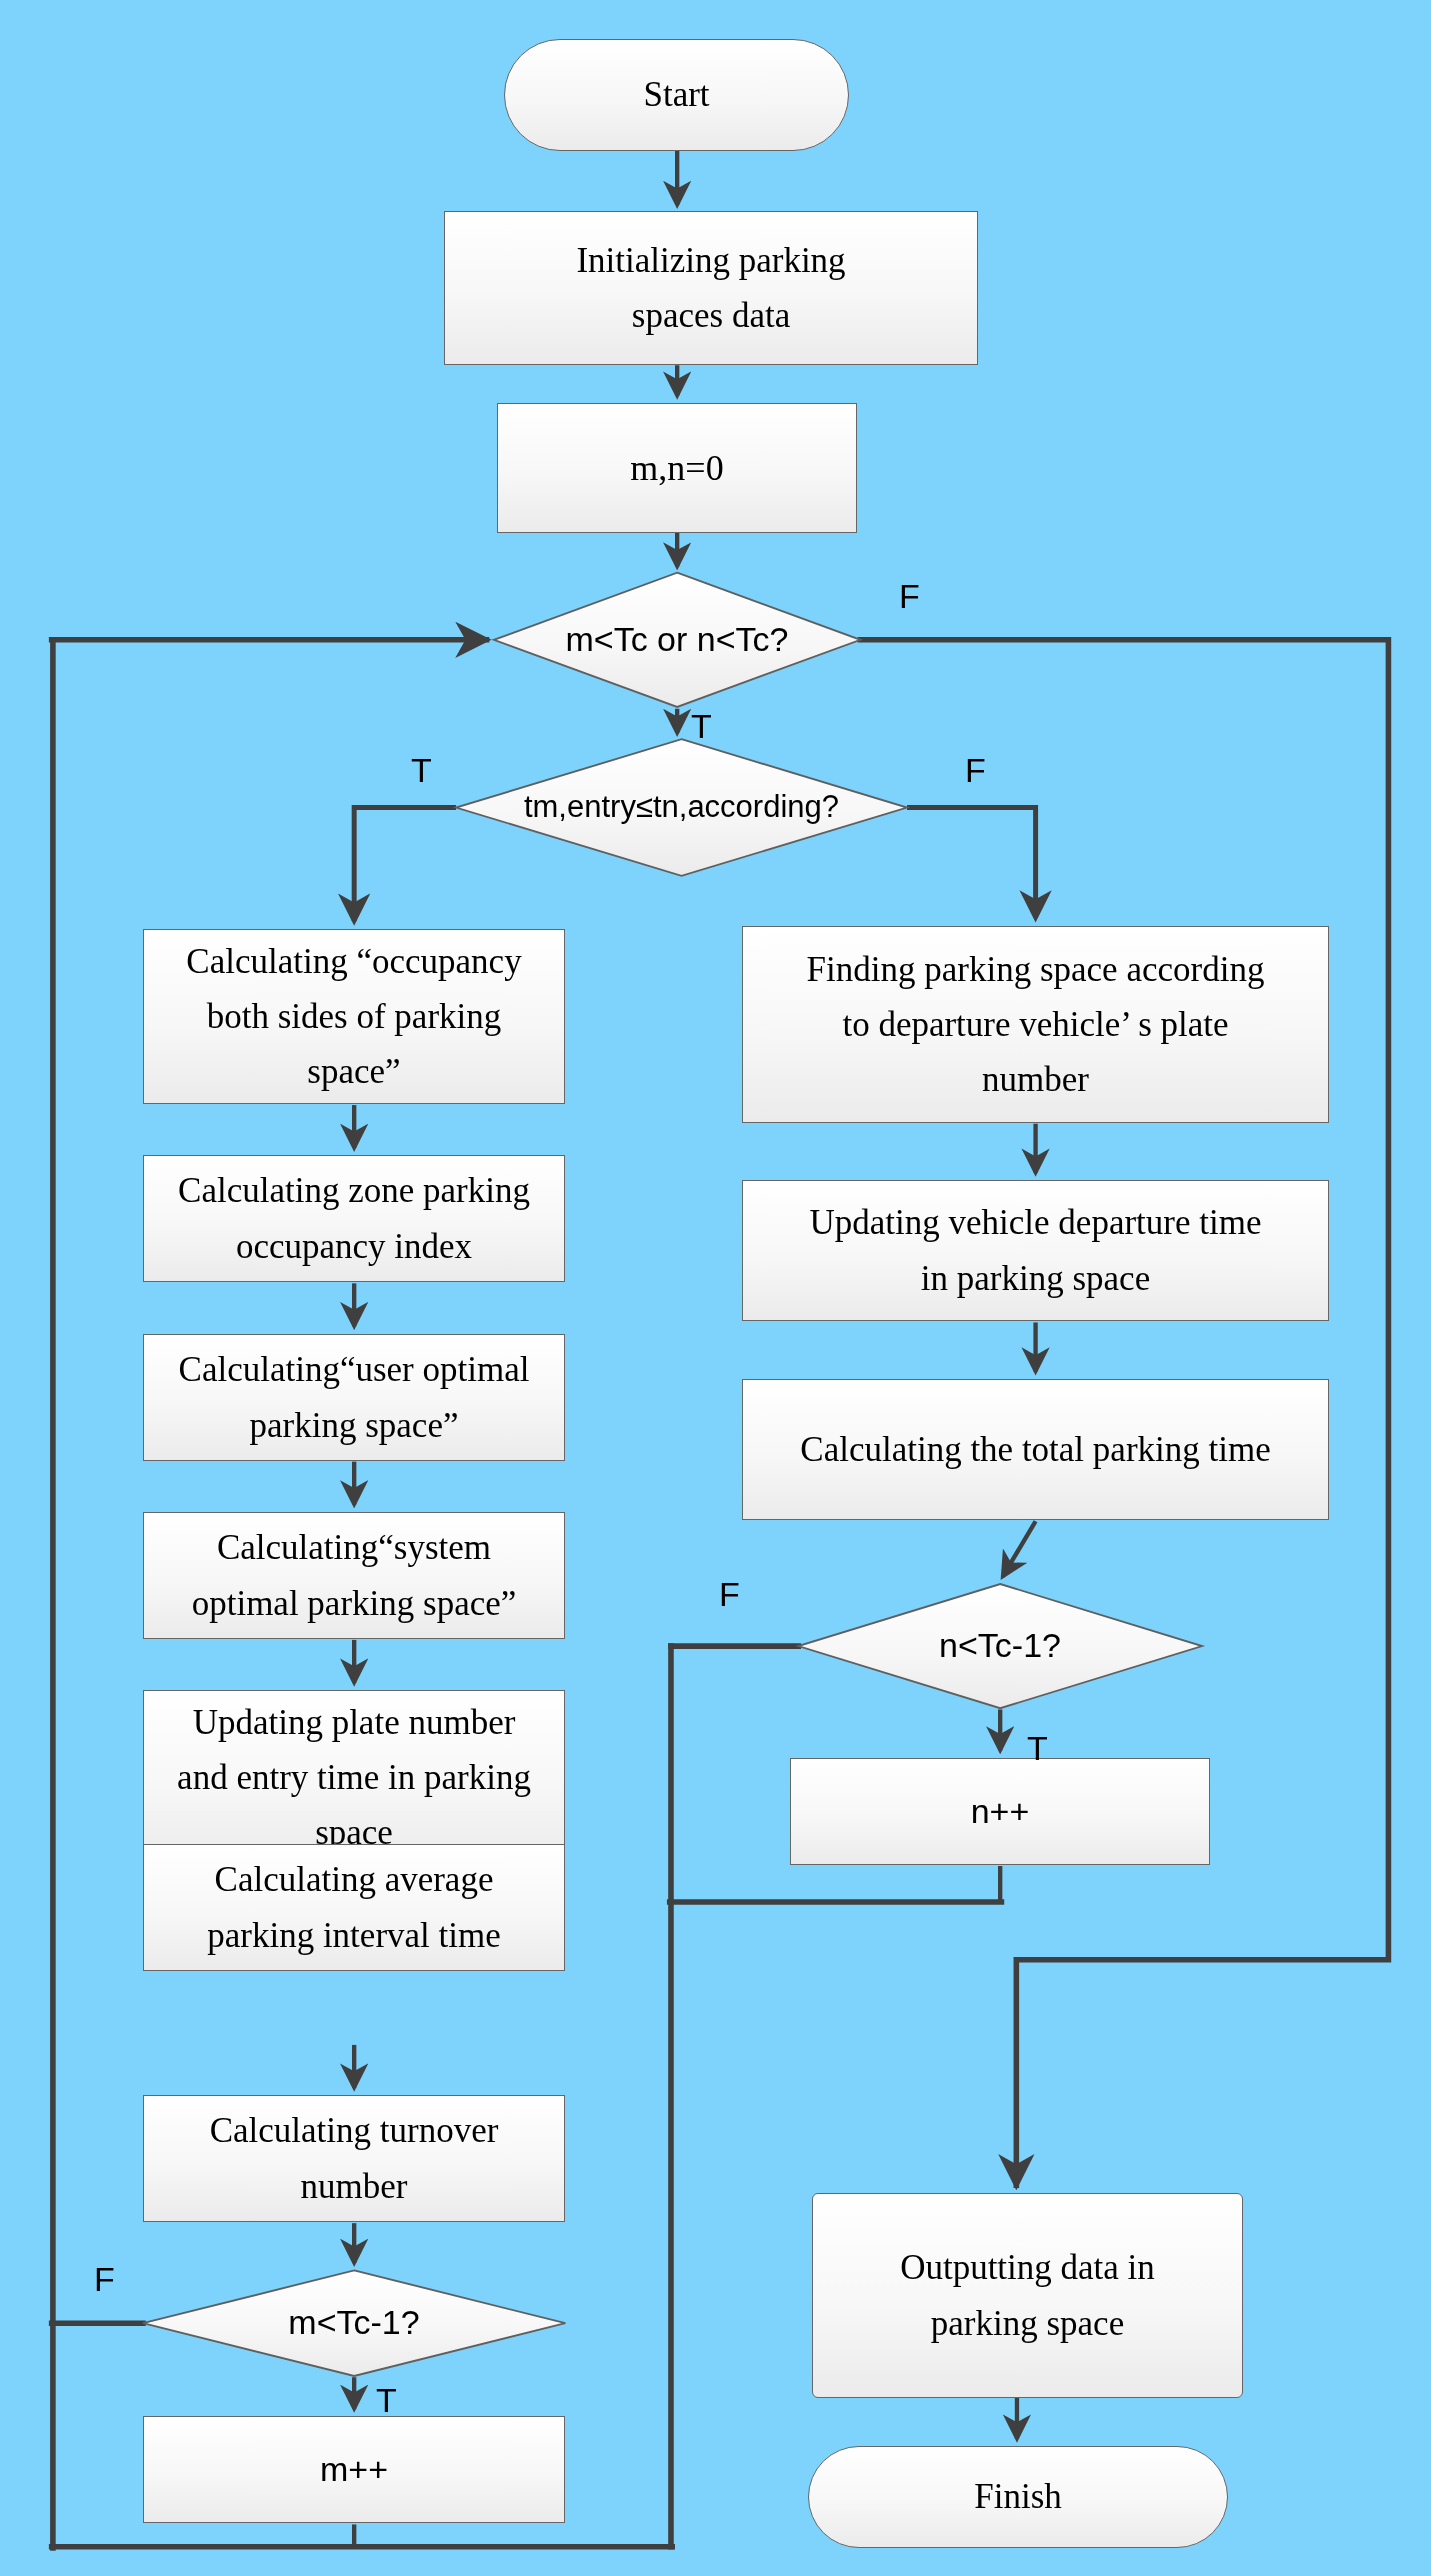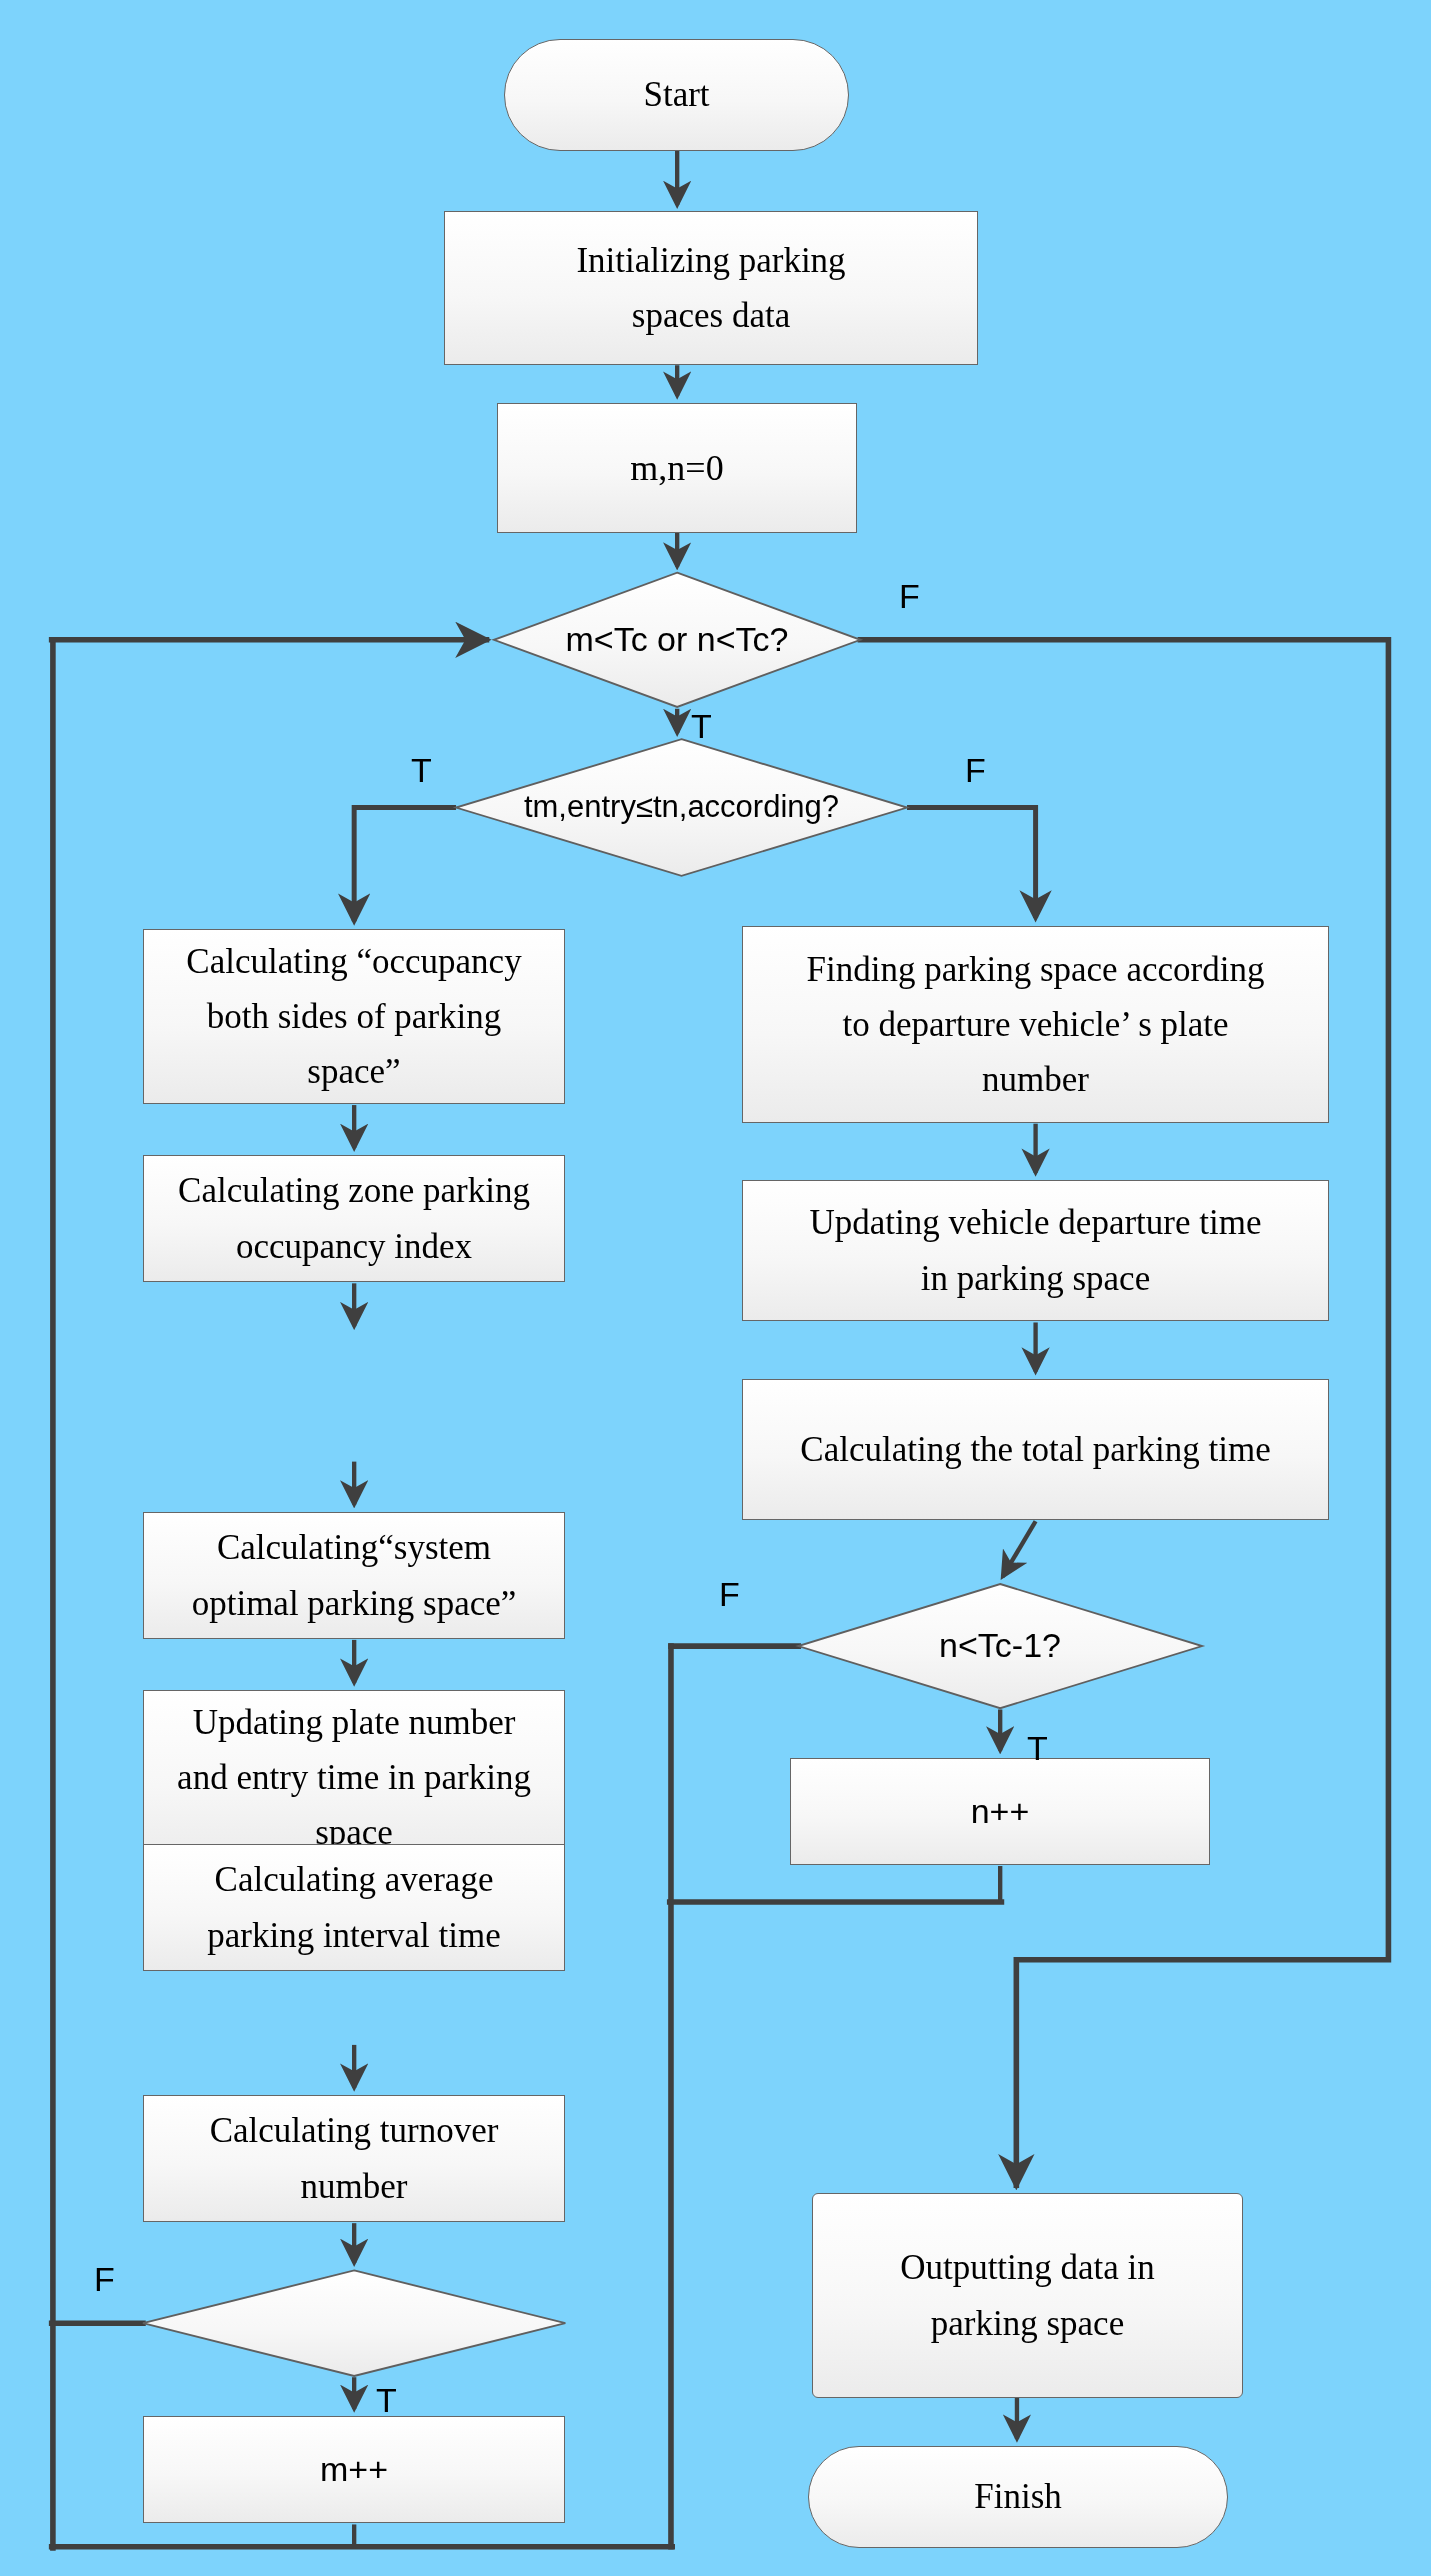--- a/index.html
+++ b/index.html
@@ -103,27 +103,30 @@
 
   <div class="node stadium" style="left:504px;top:39px;width:345px;height:112px;">Start</div>
 
   <div class="node" style="left:444px;top:211px;width:534px;height:154px;">Initializing parking
 spaces data</div>
 
   <div class="node" style="left:497px;top:403px;width:360px;height:130px;font-size:36px;">m,n=0</div>
 
   <div class="dlabel" style="left:494px;top:573px;width:366px;height:134px;">m&lt;Tc or n&lt;Tc?</div>
   <div class="dlabel" style="left:456px;top:739px;width:451px;height:137px;font-size:31px;">tm,entry≤tn,according?</div>
+  <div class="dlabel" style="left:143px;top:2270px;width:422px;height:106px;">m&lt;Tc-1?</div>
   <div class="dlabel" style="left:798px;top:1584px;width:404px;height:124px;">n&lt;Tc-1?</div>
 
   <div class="node" style="left:143px;top:929px;width:422px;height:175px;">Calculating “occupancy
 both sides of parking
 space”</div>
   <div class="node" style="left:143px;top:1155px;width:422px;height:127px;">Calculating zone parking
 occupancy index</div>
+  <div class="node" style="left:143px;top:1334px;width:422px;height:127px;">Calculating“user optimal
+parking space”</div>
   <div class="node" style="left:143px;top:1512px;width:422px;height:127px;">Calculating“system
 optimal parking space”</div>
   <div class="node" style="left:143px;top:1690px;width:422px;height:175px;">Updating plate number
 and entry time in parking
 space</div>
   <div class="node" style="left:143px;top:1844px;width:422px;height:127px;">Calculating average
 parking interval time</div>
   <div class="node" style="left:143px;top:2095px;width:422px;height:127px;">Calculating turnover
 number</div>
   <div class="node sans" style="left:143px;top:2416px;width:422px;height:107px;">m++</div>

